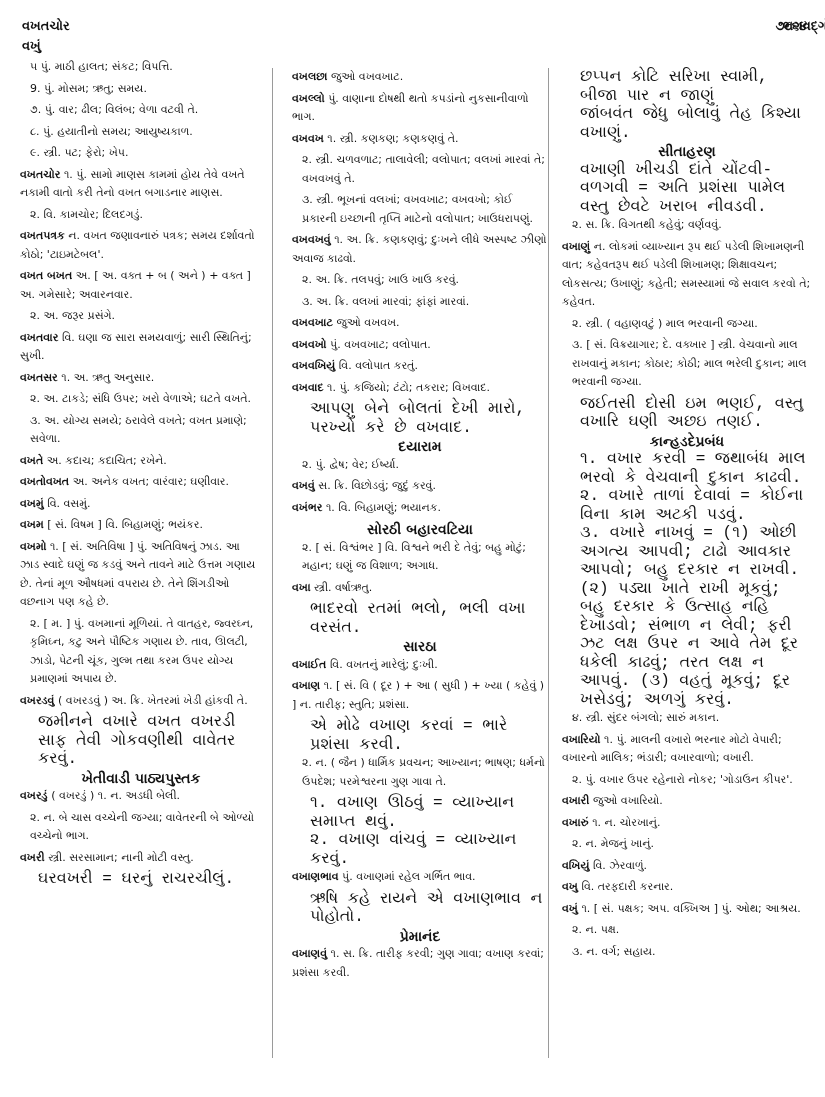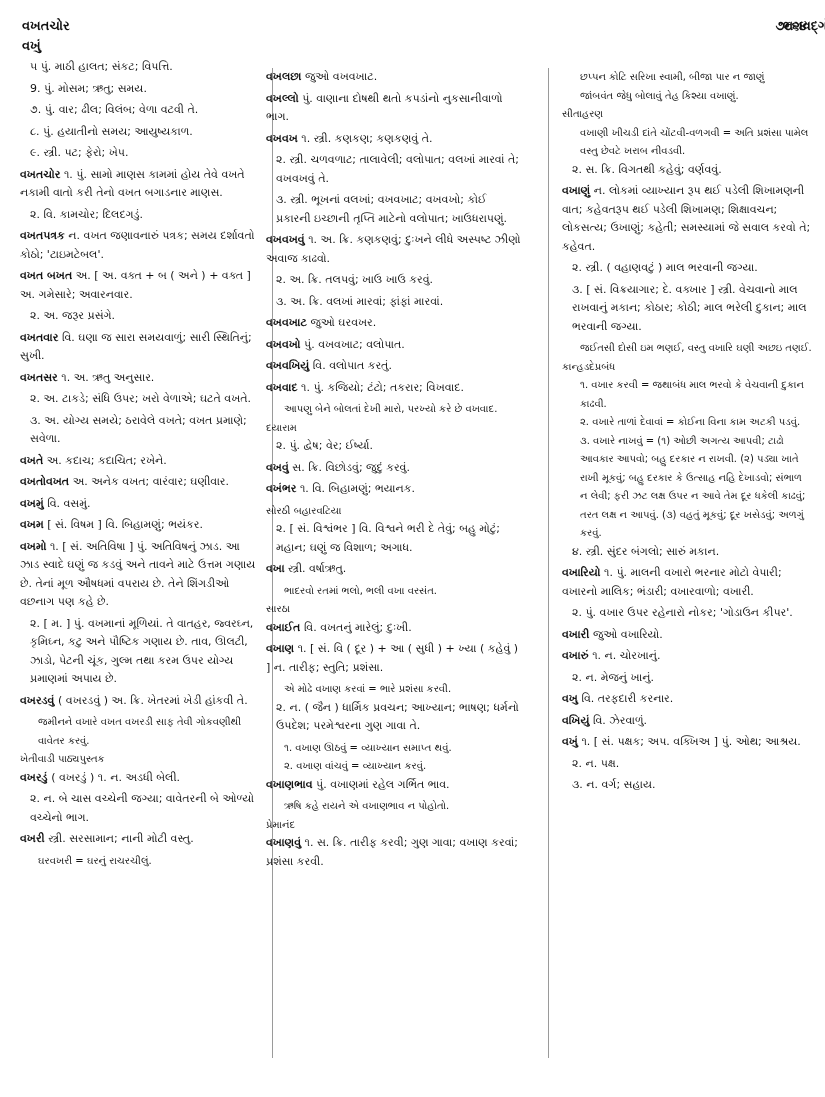--- a/index.html
+++ b/index.html
@@ -5,28 +5,28 @@
   html,body{margin:0;padding:0;background:#ffffff;}
   body{width:825px;height:1097px;position:relative;overflow:hidden;
        font-family:"DejaVu Sans",sans-serif;color:#111;}
   .hdr{position:absolute;top:18px;left:0;width:825px;height:22px;font-size:13px;}
   .hdr .l{position:absolute;left:22px;font-weight:bold;}
   .hdr .c{position:absolute;left:0;width:825px;text-align:right;font-weight:bold;padding-left:32px;}
   .hdr .r{position:absolute;right:18px;font-weight:bold;}
   .sub{position:absolute;top:38px;left:22px;font-size:13px;font-weight:bold;}
   .col{position:absolute;top:58px;font-size:11px;line-height:18.5px;}
   .c1{left:20px;width:242px;}
-  .c2{left:266px;width:256px;top:68px;}
+  .c2{left:292px;width:256px;top:68px;}
   .c3{left:562px;width:250px;top:68px;}
   .rule{position:absolute;width:1px;background:#9a9a9a;}
   .entry{margin:0 0 3px 0;}
   .hw{font-weight:bold;}
   .sense{padding-left:10px;}
-  .quote{padding-left:18px;font-size:10px;}
-  .src{text-align:left;font-size:10px;}
+  .quote{padding-left:18px;font-size:16px;font-family:Liberation Mono, monospace;}
+  .src{text-align:center;font-size:14px;font-weight:bold;}
 </style>
 </head>
 <body>
 
 <div class="hdr">
   <span class="l">વખતચોર</span>
   <span class="c">ભગવદ્ગોમંડલ</span>
   <span class="r">૭૮૬૪</span>
 </div>
 <div class="sub">વખું</div>
@@ -65,21 +65,21 @@
   </div>
 <div class="col c2" id="col1">
     <div class="entry"><span class="hw">વખલછા</span> <span>જુઓ વખવખાટ.</span></div>
     <div class="entry"><span class="hw">વખલ્લો</span> <span>પું. વાણાના દોષથી થતો કપડાંનો નુકસાનીવાળો ભાગ.</span></div>
     <div class="entry"><span class="hw">વખવખ</span> <span>૧. સ્ત્રી. કણકણ; કણકણવું તે.</span></div>
     <div class="entry sense"><span>૨. સ્ત્રી. ચળવળાટ; તાલાવેલી; વલોપાત; વલખાં મારવાં તે; વખવખવું તે.</span></div>
     <div class="entry sense"><span>૩. સ્ત્રી. ભૂખનાં વલખાં; વખવખાટ; વખવખો; કોઈ પ્રકારની ઇચ્છાની તૃપ્તિ માટેનો વલોપાત; ખાઉધરાપણું.</span></div>
     <div class="entry"><span class="hw">વખવખવું</span> <span>૧. અ. ક્રિ. કણકણવું; દુઃખને લીધે અસ્પષ્ટ ઝીણો અવાજ કાઢવો.</span></div>
     <div class="entry sense"><span>૨. અ. ક્રિ. તલપવું; ખાઉ ખાઉ કરવું.</span></div>
     <div class="entry sense"><span>૩. અ. ક્રિ. વલખાં મારવાં; ફાંફાં મારવાં.</span></div>
-    <div class="entry"><span class="hw">વખવખાટ</span> <span>જુઓ ઘરવખર.</span></div>
+    <div class="entry"><span class="hw">વખવખાટ</span> <span>જુઓ વખવખ.</span></div>
     <div class="entry"><span class="hw">વખવખો</span> <span>પું. વખવખાટ; વલોપાત.</span></div>
     <div class="entry"><span class="hw">વખવખિયું</span> <span>વિ. વલોપાત કરતું.</span></div>
     <div class="entry"><span class="hw">વખવાદ</span> <span>૧. પું. કજિયો; ટંટો; તકરાર; વિખવાદ.</span></div>
     <div class="quote">આપણુ બેને બોલતાં દેખી મારો, પરખ્યો કરે છે વખવાદ.</div>
     <div class="src">દયારામ</div>
     <div class="entry sense"><span>૨. પું. દ્વેષ; વેર; ઈર્ષ્યા.</span></div>
     <div class="entry"><span class="hw">વખવું</span> <span>સ. ક્રિ. વિછોડવું; જુદું કરવું.</span></div>
     <div class="entry"><span class="hw">વખંભર</span> <span>૧. વિ. બિહામણું; ભયાનક.</span></div>
     <div class="src">સોરઠી બહારવટિયા</div>
     <div class="entry sense"><span>૨. [ સં. વિશ્વંભર ] વિ. વિશ્વને ભરી દે તેવું; બહુ મોટું; મહાન; ઘણું જ વિશાળ; અગાધ.</span></div>
@@ -110,18 +110,18 @@
     <div class="src">કાન્હડદેપ્રબંધ</div>
     <div class="quote">૧. વખાર કરવી = જથાબંધ માલ ભરવો કે વેચવાની દુકાન કાઢવી.</div>
     <div class="quote">૨. વખારે તાળાં દેવાવાં = કોઈના વિના કામ અટકી પડવું.</div>
     <div class="quote">૩. વખારે નાખવું = (૧) ઓછી અગત્ય આપવી; ટાઢો આવકાર આપવો; બહુ દરકાર ન રાખવી. (૨) પડ્યા ખાતે રાખી મૂકવું; બહુ દરકાર કે ઉત્સાહ નહિ દેખાડવો; સંભાળ ન લેવી; ફરી ઝટ લક્ષ ઉપર ન આવે તેમ દૂર ધકેલી કાઢવું; તરત લક્ષ ન આપવું. (૩) વહતું મૂકવું; દૂર ખસેડવું; અળગું કરવું.</div>
     <div class="entry sense"><span>૪. સ્ત્રી. સુંદર બંગલો; સારું મકાન.</span></div>
     <div class="entry"><span class="hw">વખારિયો</span> <span>૧. પું. માલની વખારો ભરનાર મોટો વેપારી; વખારનો માલિક; ભંડારી; વખારવાળો; વખારી.</span></div>
     <div class="entry sense"><span>૨. પું. વખાર ઉપર રહેનારો નોકર; 'ગોડાઉન કીપર'.</span></div>
     <div class="entry"><span class="hw">વખારી</span> <span>જુઓ વખારિયો.</span></div>
     <div class="entry"><span class="hw">વખારું</span> <span>૧. ન. ચોરખાનું.</span></div>
     <div class="entry sense"><span>૨. ન. મેજનું ખાનું.</span></div>
+    <div class="entry"><span class="hw">વખિયું</span> <span>વિ. ઝેરવાળું.</span></div>
     <div class="entry"><span class="hw">વખુ</span> <span>વિ. તરફદારી કરનાર.</span></div>
-    <div class="entry"><span class="hw">વખિયું</span> <span>વિ. ઝેરવાળું.</span></div>
     <div class="entry"><span class="hw">વખું</span> <span>૧. [ સં. પક્ષક; અપ. વક્ખિઅ ] પું. ઓથ; આશ્રય.</span></div>
     <div class="entry sense"><span>૨. ન. પક્ષ.</span></div>
     <div class="entry sense"><span>૩. ન. વર્ગ; સહાય.</span></div>
   </div>
 
 </body></html>

